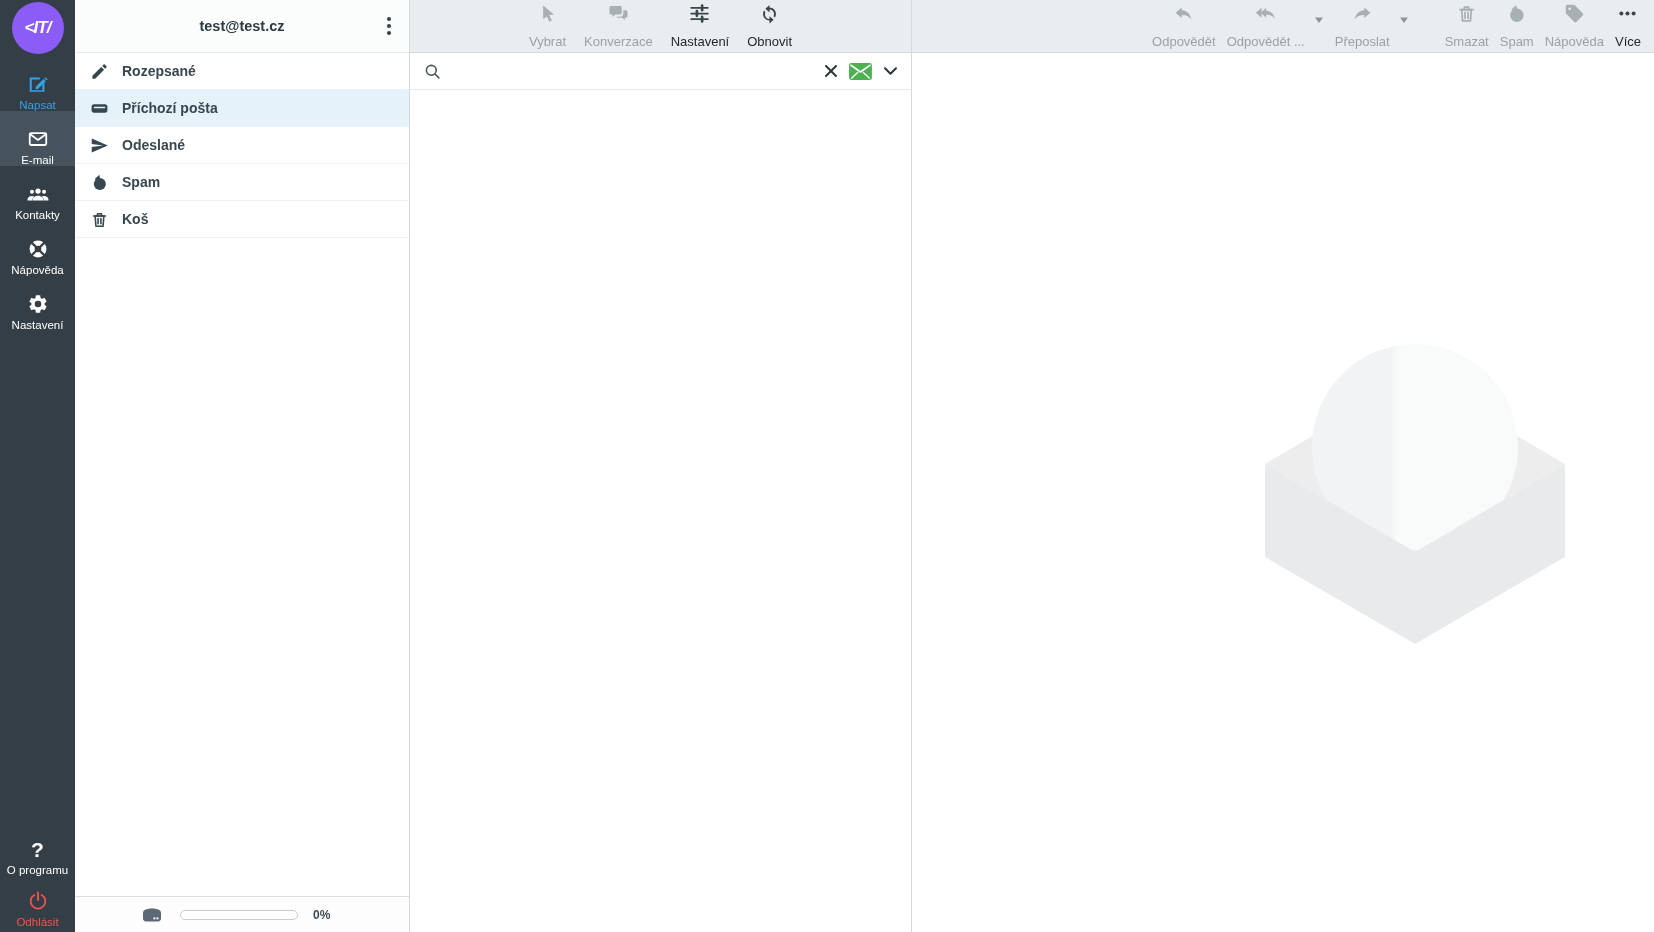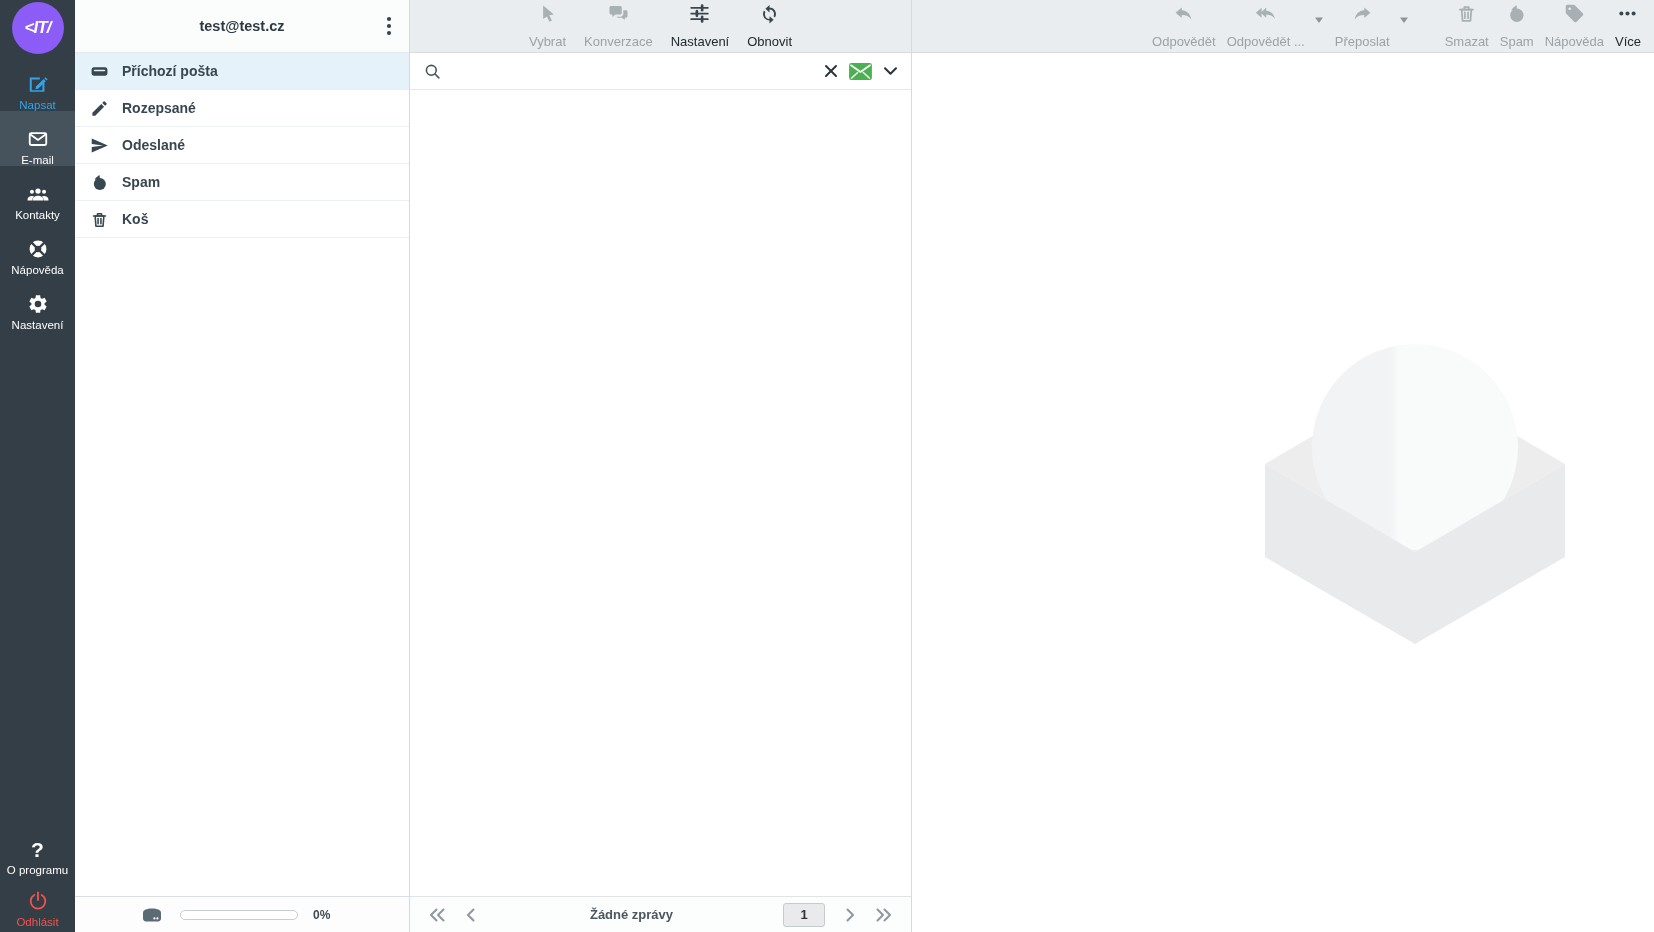--- a/index.html
+++ b/index.html
@@ -152,32 +152,32 @@
       <span class="account">test@test.cz</span>
       <span class="kebab-btn">
         <svg width="6" height="20" viewBox="0 0 6 20">
             <circle cx="3" cy="3" r="2.1" fill="#39434a"></circle>
             <circle cx="3" cy="10" r="2.1" fill="#39434a"></circle>
             <circle cx="3" cy="17" r="2.1" fill="#39434a"></circle>
           </svg>
       </span>
     </header>
 
+    <div class="folder-row">
+      <svg viewBox="0 0 24 24">
+          <path class="icon-fill" d="M3 17.4V21h3.6L17.8 9.8 14.2 6.2zM20.8 6.8c.4-.4.4-1 0-1.4l-2.2-2.2c-.4-.4-1-.4-1.4 0l-1.7 1.7 3.6 3.6z"></path>
+        </svg>
+      <span>Rozepsané</span>
+    </div>
     <div class="folder-row selected">
       <svg viewBox="0 0 24 24">
           <path class="icon-fill" d="M5 6.5h14c1.8 0 3 1.4 3 3.2v4.6c0 1.8-1.2 3.2-3 3.2H5c-1.8 0-3-1.4-3-3.2V9.7c0-1.8 1.2-3.2 3-3.2z"></path>
           <path d="M5.6 9.9h12.8c.5 0 .9.4.9.9s-.4.9-.9.9H5.6c-.5 0-.9-.4-.9-.9s.4-.9.9-.9z" fill="#e6f2fa"></path>
         </svg>
       <span>Příchozí pošta</span>
-    </div>
-    <div class="folder-row">
-      <svg viewBox="0 0 24 24">
-          <path class="icon-fill" d="M3 17.4V21h3.6L17.8 9.8 14.2 6.2zM20.8 6.8c.4-.4.4-1 0-1.4l-2.2-2.2c-.4-.4-1-.4-1.4 0l-1.7 1.7 3.6 3.6z"></path>
-        </svg>
-      <span>Rozepsané</span>
     </div>
     <div class="folder-row">
       <svg viewBox="0 0 24 24">
           <path class="icon-fill" d="M2.2 20.8L22.5 12 2.2 3.2l0 6.9L16.6 12 2.2 13.9z"></path>
         </svg>
       <span>Odeslané</span>
     </div>
     <div class="folder-row">
       <svg viewBox="0 0 24 24">
           <circle class="icon-fill" cx="12.4" cy="14" r="7.6"></circle>
@@ -265,42 +265,20 @@
       </span>
       <span class="sb-ico">
         <svg class="caret-ico" viewBox="0 0 15 11">
             <path class="icon-stroke" stroke-width="2.8" d="M2 2.2l5.5 5.6L13 2.2"></path>
           </svg>
       </span>
     </div>
 
     <div class="message-list"></div>
 
-    <footer class="list-footer">
-      <svg class="pg-arrow" viewBox="0 0 18 14">
-          <g class="icon-stroke" stroke-width="2.4">
-            <path d="M8.5 1.5L3 7l5.5 5.5"></path>
-            <path d="M15.5 1.5L10 7l5.5 5.5"></path>
-          </g>
-        </svg>
-      <svg class="pg-arrow" viewBox="0 0 18 14">
-          <path class="icon-stroke" stroke-width="2.4" d="M11.5 1.5L6 7l5.5 5.5"></path>
-        </svg>
-      <span class="pg-status">Žádné zprávy</span>
-      <input class="page-input" type="text" value="1" style="">
-      <svg class="pg-arrow" viewBox="0 0 18 14">
-          <path class="icon-stroke" stroke-width="2.4" d="M6.5 1.5L12 7l-5.5 5.5"></path>
-        </svg>
-      <svg class="pg-arrow" viewBox="0 0 18 14">
-          <g class="icon-stroke" stroke-width="2.4">
-            <path d="M2.5 1.5L8 7l-5.5 5.5"></path>
-            <path d="M9.5 1.5L15 7 9.5 12.5"></path>
-          </g>
-        </svg>
-    </footer>
   </section>
 
   <section class="content-pane">
     <div class="toolbar content-toolbar">
       <div class="tb-btn disabled">
         <svg viewBox="0 0 24 24">
             <path class="icon-fill" d="M10 8.4V5l-7 6.1 7 6.1v-3.5c5 0 8.5 1.6 11 5.1-1-5-4-9.9-11-10.4z"></path>
           </svg>
         <span>Odpovědět</span>
       </div>

